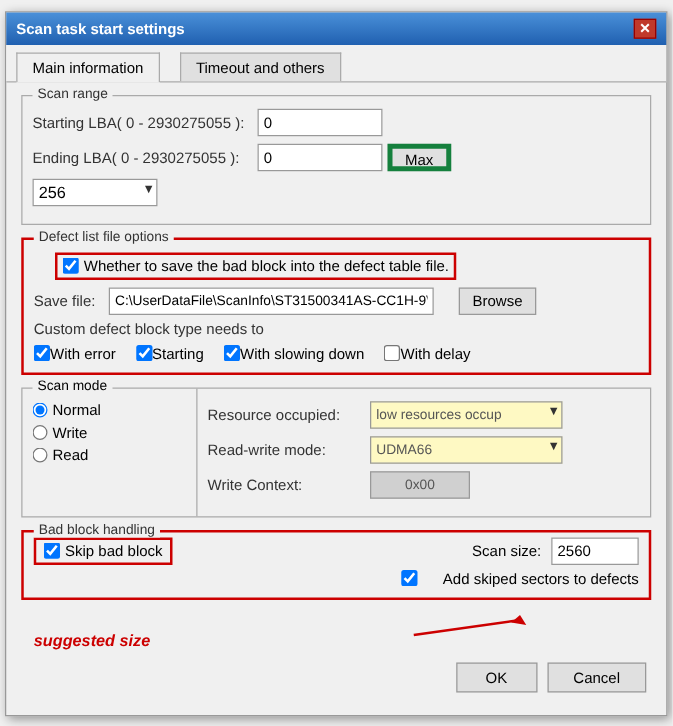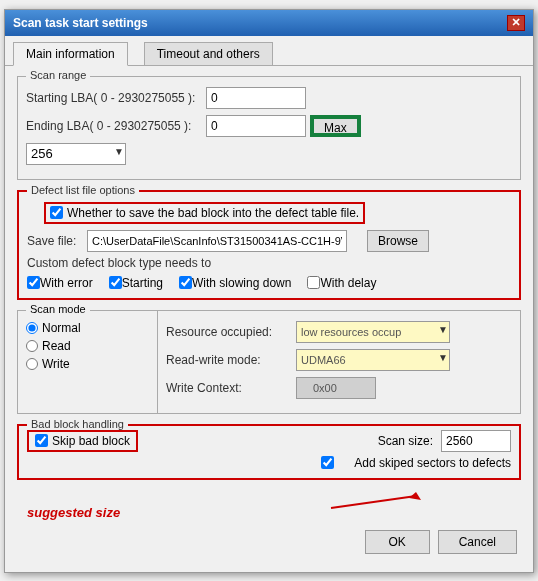--- a/index.html
+++ b/index.html
@@ -397,25 +397,25 @@
 
     <div class="scan-mode-combined">
       <div class="scan-mode-box">
         <span class="box-label">Scan mode</span>
         <div class="radio-item">
           <input type="radio" name="scanmode" checked="" style="">
           <span>Normal</span>
         </div>
         <div class="radio-item">
           <input type="radio" name="scanmode" style="">
-          <span>Read</span>
+          <span>Write</span>
         </div>
         <div class="radio-item">
           <input type="radio" name="scanmode" style="">
-          <span>Write</span>
+          <span>Read</span>
         </div>
       </div>
       <div class="resource-box">
         <div class="resource-row">
           <span class="resource-label">Resource occupied:</span>
           <div class="select-wrapper">
             <select class="resource-select">
               <option>low resources occup</option>
             </select>
             <span class="select-arrow">▼</span>
@@ -425,21 +425,21 @@
           <span class="resource-label">Read-write mode:</span>
           <div class="select-wrapper">
             <select class="resource-select">
               <option>UDMA66</option>
             </select>
             <span class="select-arrow">▼</span>
           </div>
         </div>
         <div class="resource-row">
           <span class="resource-label">Write Context:</span>
-          <input class="resource-select" type="text" style="padding: 2px 16px; width: 80px; background: rgb(208, 208, 208); color: rgb(85, 85, 85);" value="0x00">
+          <input class="resource-select" type="text" style="padding: 2px 16px; width: 80px; background: rgb(208, 208, 208); color: rgb(85, 85, 85); text-align: center;" value="0x00">
         </div>
       </div>
     </div>
 
     <div class="bottom-group highlight">
       <span class="group-label">Bad block handling</span>
       <div class="skip-row">
         <div class="skip-left">
           <div style="border:2px solid #cc0000; padding:2px 6px; display:flex; align-items:center; gap:4px;">
             <input type="checkbox" checked="" style="">

